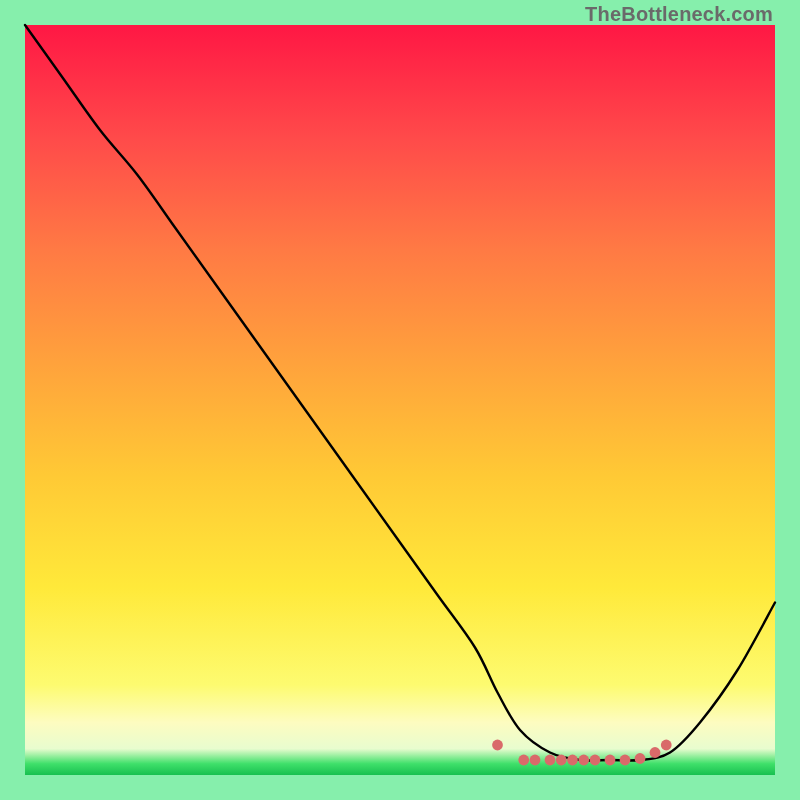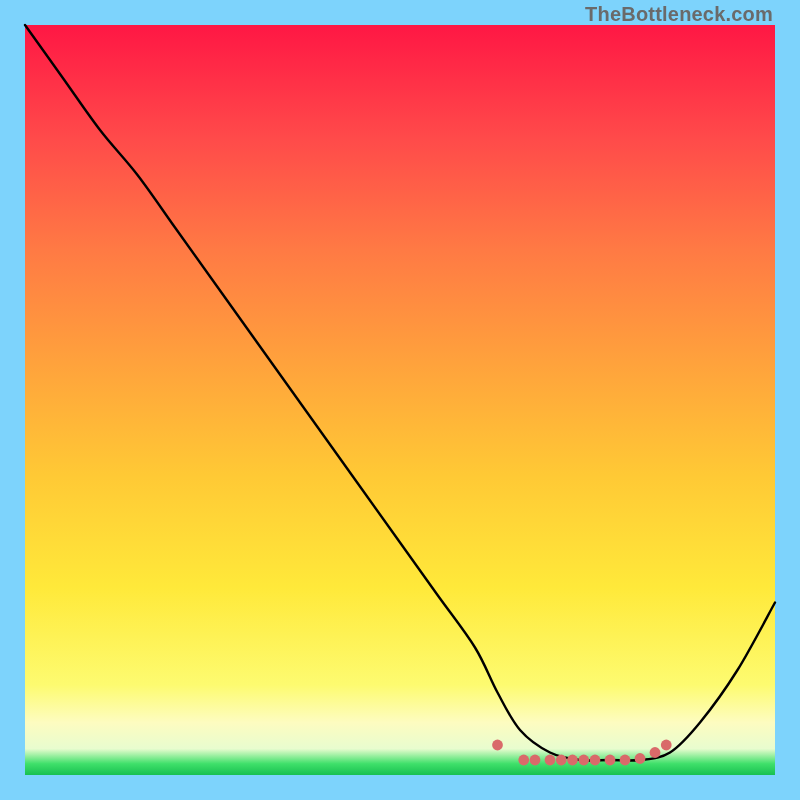--- a/index.html
+++ b/index.html
@@ -7,21 +7,21 @@
     padding: 0;
     width: 800px;
     height: 800px;
     background: #000;
     overflow: hidden;
   }
   .chart-container {
     position: relative;
     width: 800px;
     height: 800px;
-    background: #7dd3fc;
+    background: #86efac;
   }
   .plot-area {
     position: absolute;
     left: 25px;
     top: 25px;
     width: 750px;
     height: 750px;
   }
   .gradient-bg {
     position: absolute;

